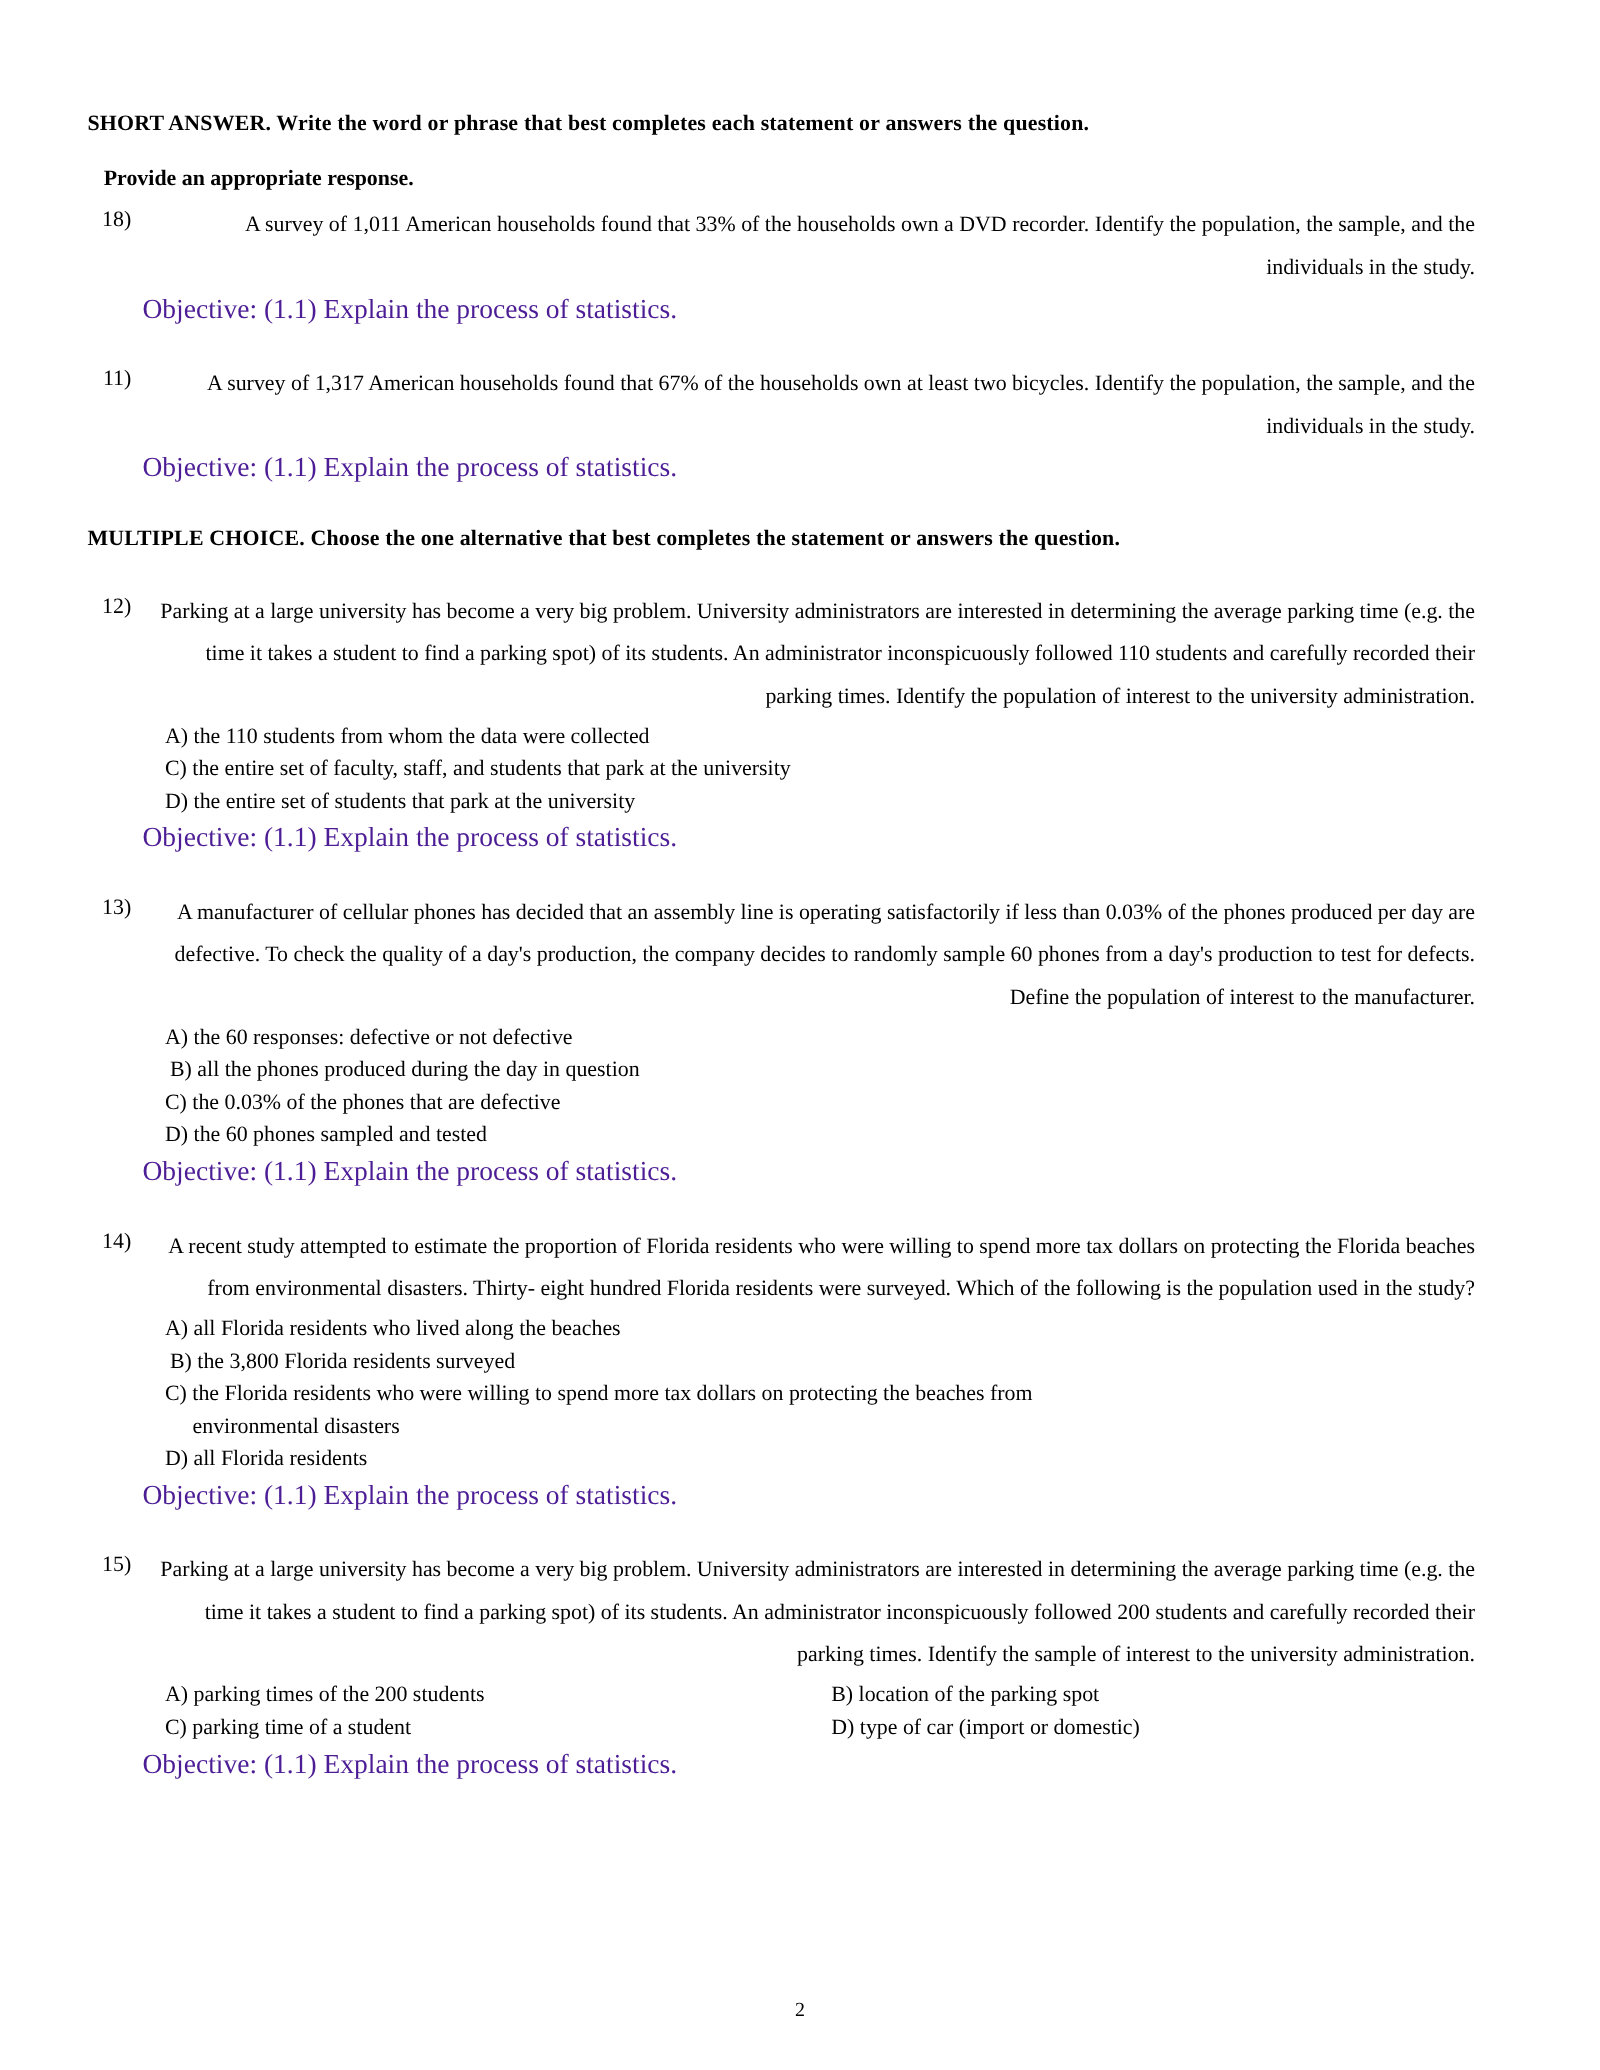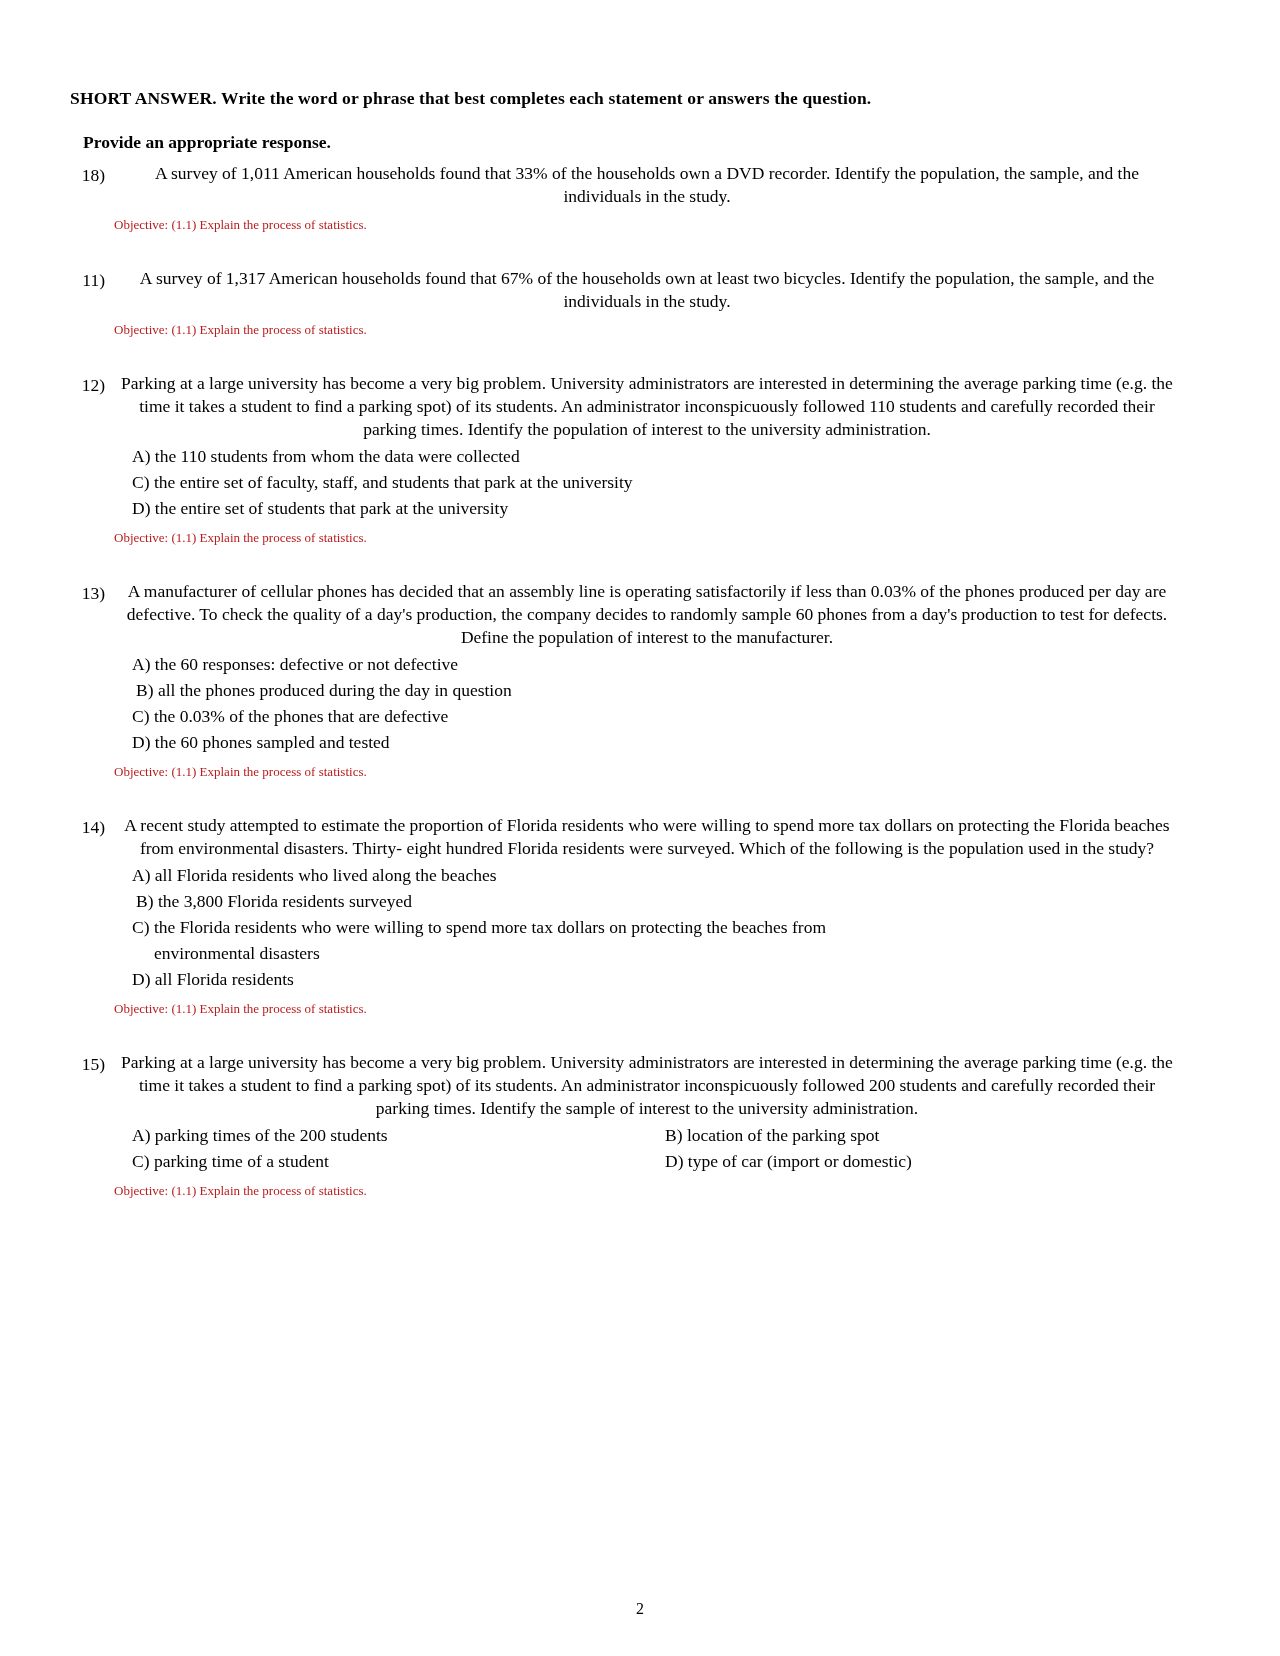--- a/index.html
+++ b/index.html
@@ -49,22 +49,22 @@
     font-size: 17.5px;
     line-height: 26px;
     padding-right: 9px;
     box-sizing: border-box;
   }
   .qbody {
     flex: 1;
   }
   .qtext {
     font-size: 17.5px;
-    line-height: 23px;
-    text-align: center;
+    line-height: 34px;
+    text-align: right;
   }
   .choices {
     margin-top: 2px;
   }
   .choice {
     font-size: 17.5px;
     line-height: 26px;
     padding-left: 18px;
   }
   .choice.indent-b {
@@ -76,22 +76,22 @@
   }
   .choice-cols {
     display: flex;
     flex-wrap: wrap;
   }
   .choice-cols .choice {
     width: 50%;
     box-sizing: border-box;
   }
   .objective {
-    color: #b91c1c;
-    font-size: 13px;
+    color: #4c1d95;
+    font-size: 22px;
     line-height: 24px;
     margin-top: 5px;
     padding-left: 0px;
   }
   .footer {
     position: absolute;
     bottom: 38px;
     left: 0;
     width: 1280px;
     text-align: center;
@@ -116,20 +116,21 @@
   </div>
 
   <div class="qblock gap-large">
     <div class="qnum">11)</div>
     <div class="qbody">
       <div class="qtext">A survey of 1,317 American households found that 67% of the households own at least two bicycles. Identify the population, the sample, and the individuals in the study.</div>
       <div class="objective">Objective:  (1.1) Explain the process of statistics.</div>
     </div>
   </div>
 
+  <div class="section-head spaced-top">MULTIPLE CHOICE.  Choose the one alternative that best completes the statement or answers the question.</div>
 
   <div class="qblock gap-large">
     <div class="qnum">12)</div>
     <div class="qbody">
       <div class="qtext">Parking at a large university has become a very big problem. University administrators are interested in determining the average parking time (e.g. the time it takes a student to find a parking spot) of its students. An administrator inconspicuously followed 110 students and carefully recorded their parking times. Identify the population of interest to the university administration.</div>
       <div class="choices">
         <div class="choice">A) the 110 students from whom the  data were collected</div>
         <div class="choice">C) the entire set of faculty, staff, and students that park at the university</div>
         <div class="choice">D) the entire set of students that park at the university</div>
       </div>

